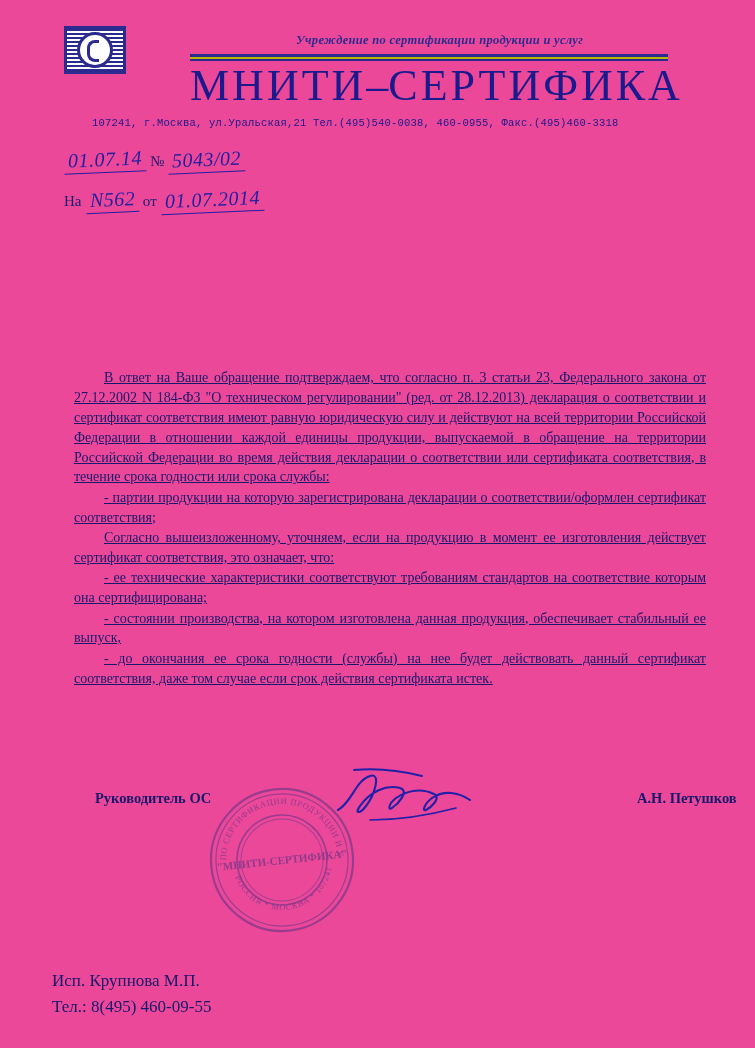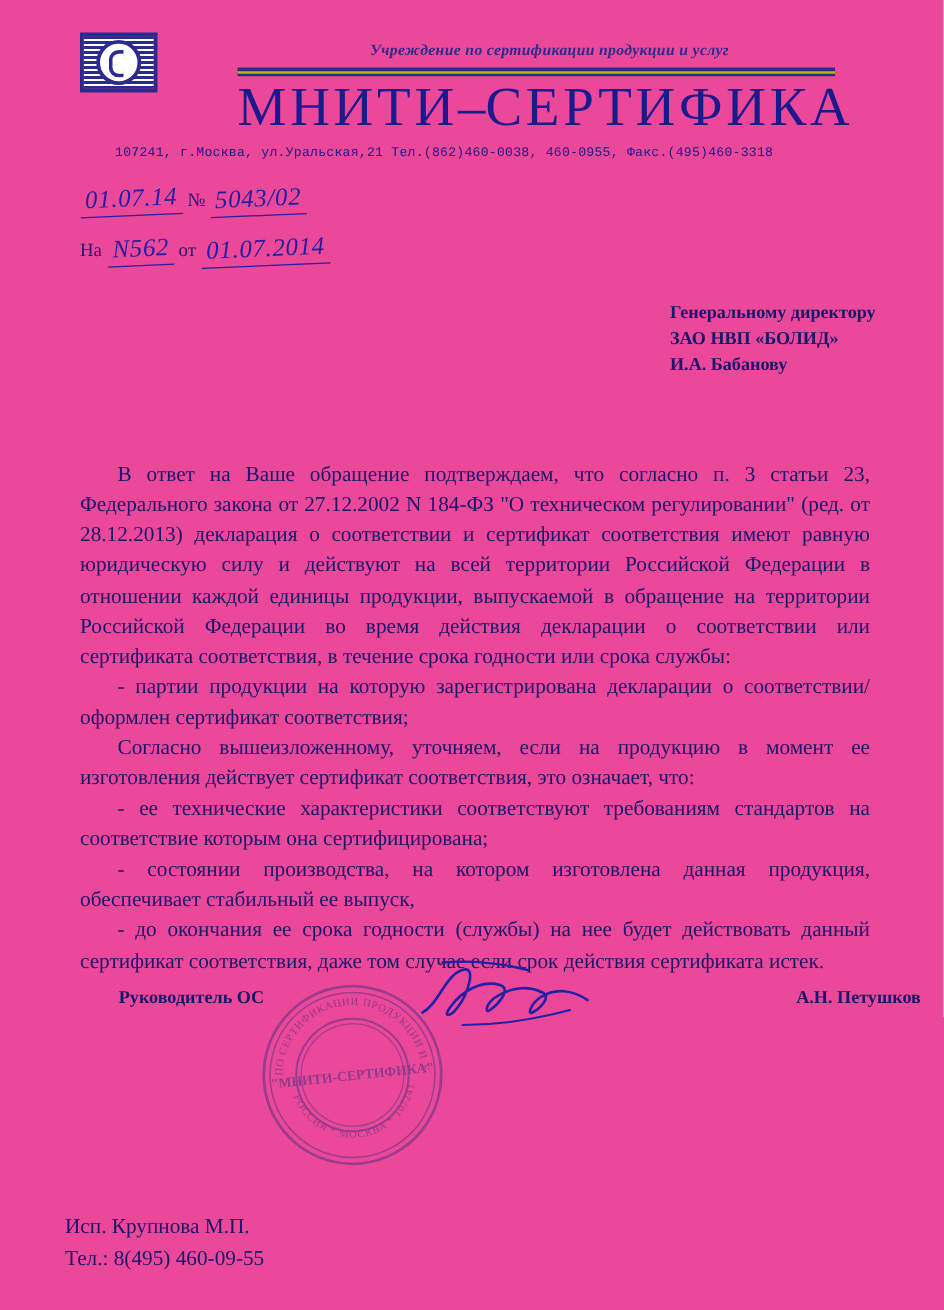--- a/index.html
+++ b/index.html
@@ -170,28 +170,29 @@
     font-family: "Liberation Serif", serif;
     font-size: 14.5px;
     font-weight: bold;
     line-height: 1.45;
     color: #17176b;
   }
 
   
   .body-text {
     position: absolute;
-    left: 64px;
+    left: 74px;
     top: 368px;
     width: 632px;
     font-family: "Liberation Serif", serif;
-    font-size: 17px;
+    font-size: 14px;
     line-height: 1.42;
     text-align: justify;
     color: #17176b;
+    text-decoration: underline;
   }
   .body-text p {
     margin: 0 0 0.5px 0;
     text-indent: 30px;
   }
   .body-text p.dash-item { text-indent: 30px; }
 
   
   .sig-row {
     position: absolute;
@@ -261,44 +262,39 @@
     </div>
 
     <div class="header-tagline">Учреждение по сертификации продукции и услуг</div>
 
     <div class="header-rule"></div>
 
     <div class="header-title">
       <span>МНИТИ</span><span class="dash">–</span><span>СЕРТИФИКА</span>
     </div>
 
-    <div class="header-address">107241, г.Москва, ул.Уральская,21   Тел.(862)460-0038, 460-0955, Факс.(495)460-3318</div>
+    <div class="header-address">107241, г.Москва, ул.Уральская,21   Тел.(495)540-0038, 460-0955, Факс.(495)460-3318</div>
   </div>
 
   <div class="ref-block">
 
     <div class="ref-row row1">
       <span class="hand ul">01.07.14</span>
       <span class="lbl">№</span>
       <span class="hand ul">5043/02</span>
     </div>
 
     <div class="ref-row row2">
       <span class="lbl">На</span>
       <span class="hand ul">N562</span>
       <span class="lbl">от</span>
       <span class="hand ul">01.07.2014</span>
     </div>
   </div>
 
-  <div class="addressee">
-    <div>Генеральному директору</div>
-    <div>ЗАО НВП «БОЛИД»</div>
-    <div>И.А. Бабанову</div>
-  </div>
 
   <div class="body-text">
     <p>В ответ на Ваше обращение подтверждаем, что согласно п. 3 статьи 23, Федерального закона от 27.12.2002 N 184-ФЗ "О техническом регулировании" (ред. от 28.12.2013) декларация о соответствии и сертификат соответствия имеют равную юридическую силу и действуют на всей территории Российской Федерации в отношении каждой единицы продукции, выпускаемой в обращение на территории Российской Федерации во время действия декларации о соответствии или сертификата соответствия, в течение срока годности или срока службы:</p>
     <p class="dash-item">- партии продукции на которую зарегистрирована декларации о соответствии/оформлен сертификат соответствия;</p>
     <p>Согласно вышеизложенному, уточняем, если на продукцию в момент ее изготовления действует сертификат соответствия, это означает, что:</p>
     <p class="dash-item">- ее технические характеристики соответствуют требованиям стандартов на соответствие которым она сертифицирована;</p>
     <p class="dash-item">- состоянии производства, на котором изготовлена данная продукция, обеспечивает стабильный ее выпуск,</p>
     <p class="dash-item">- до окончания ее срока годности (службы) на нее будет действовать данный сертификат соответствия, даже  том случае если срок действия сертификата истек.</p>
   </div>
 

